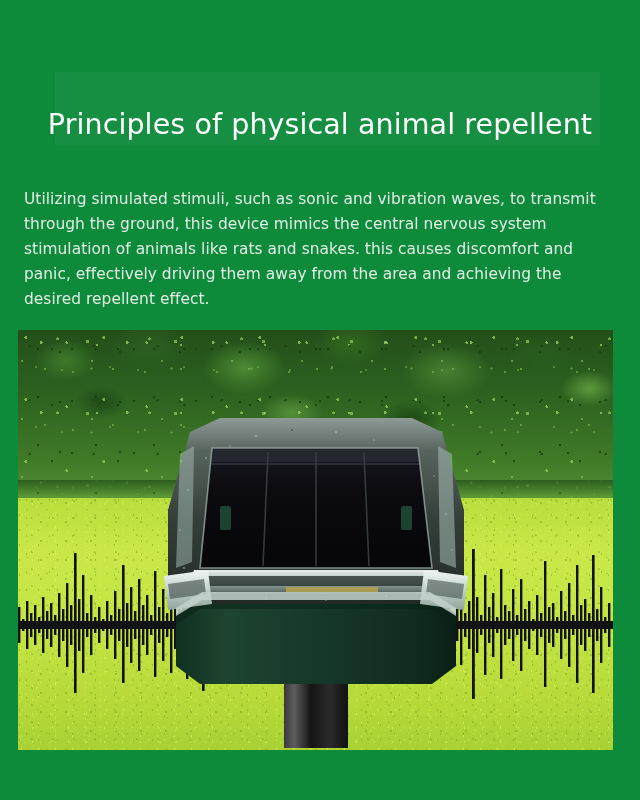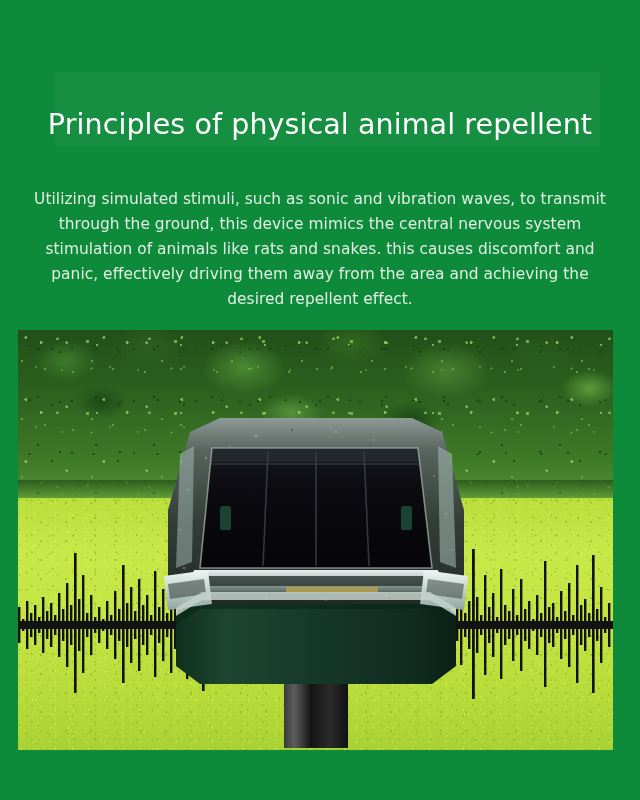--- a/index.html
+++ b/index.html
@@ -55,21 +55,21 @@
     color: #ffffff;
     line-height: 40px;
     white-space: nowrap;
   }
 
   .page-subtitle {
     position: absolute;
     left: 24px;
     top: 172px;
     width: 592px;
-    text-align: center;
+    text-align: left;
     font-family: "DejaVu Sans", "Liberation Sans", sans-serif;
     font-size: 15.4px;
     font-weight: 400;
     color: #e2efe4;
     line-height: 25px;
     letter-spacing: 0.05px;
   }
 
   
   .photo-frame {

